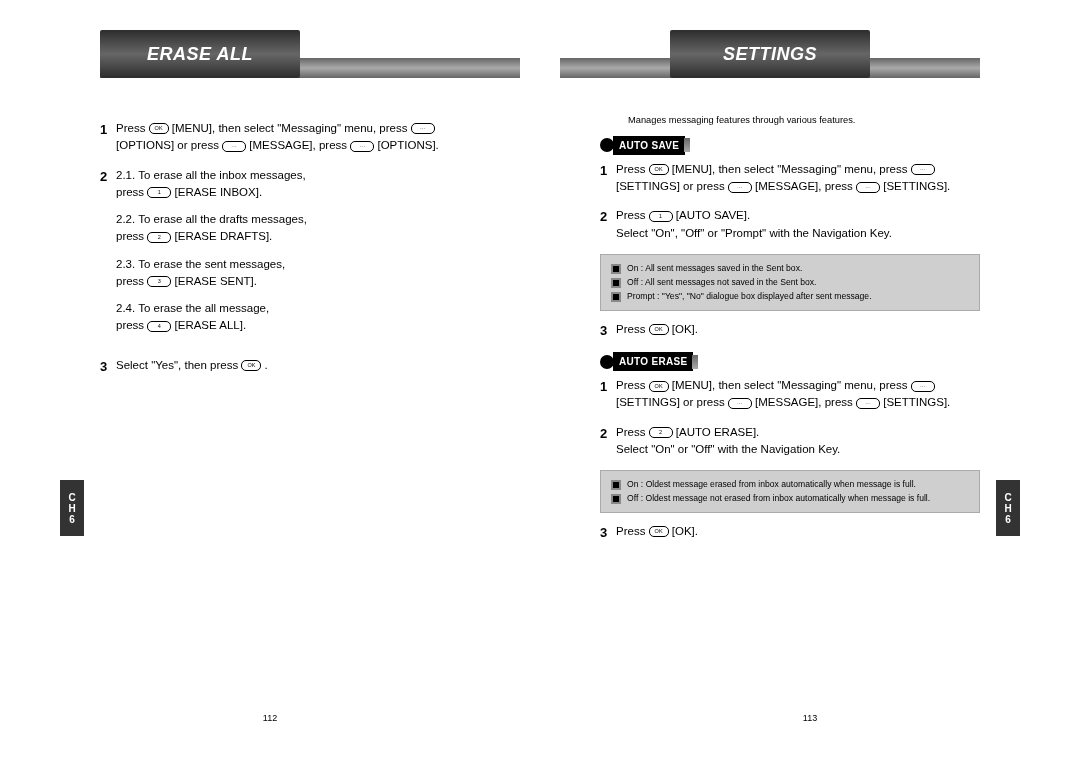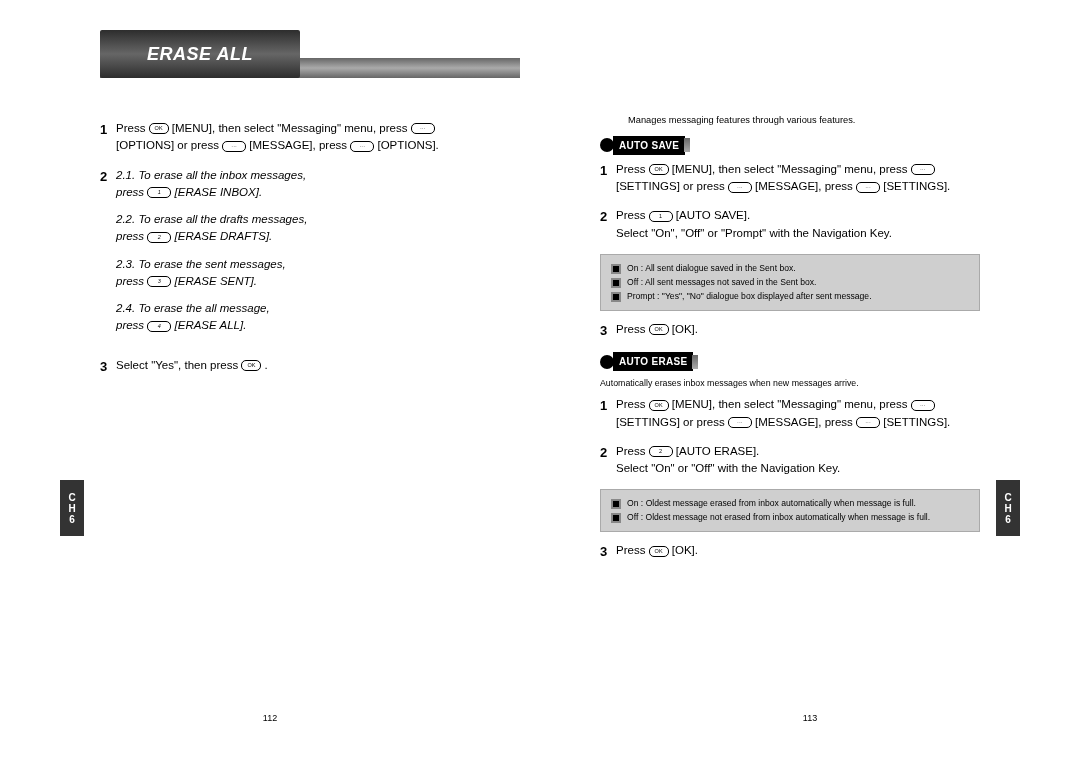--- a/index.html
+++ b/index.html
@@ -76,21 +76,21 @@
     align-items:flex-start;
   }
   .stepnum {
     font-weight:bold;
     font-size:13px;
     width:16px;
     flex-shrink:0;
   }
   .stepbody { flex:1; }
 
-  .substep { margin-bottom:10px;font-style:italic; }
+  .substep { margin-bottom:10px; }
 
   .keyicon {
     display:inline-block;
     min-width:18px;
     height:9px;
     border:1px solid #000;
     border-radius:5px;
     font-size:5.5px;
     line-height:9px;
     text-align:center;
@@ -203,20 +203,23 @@
 
     <div class="chtab">
       <span>C</span>
       <span>H</span>
       <span>6</span>
     </div>
     <div class="pgnum">112</div>
   </div>
 
   <div class="page page-right">
+    <div class="hdrbar">
+      <div class="titlebox">SETTINGS</div>
+    </div>
 
     <div class="content">
       <div class="lead">Manages messaging features through various features.</div>
 
       <div class="sect">
         <div class="dot"></div>
         <div class="lbl">AUTO SAVE</div>
         <div class="tab-end"></div>
       </div>
 
@@ -230,21 +233,21 @@
       <div class="step">
         <div class="stepnum">2</div>
         <div class="stepbody">
           Press <span class="keyicon">1</span> [AUTO SAVE].<br>Select "On", "Off" or "Prompt" with the Navigation Key.
         </div>
       </div>
 
       <div class="infobox">
         <div class="row">
             <div class="square"></div>
-            <span>On : All sent dialogue saved in the Sent box.</span>
+            <span>On : All sent messages saved in the Sent box.</span>
           </div>
         <div class="row">
             <div class="square"></div>
             <span>Off : All sent messages not saved in the Sent box.</span>
           </div>
         <div class="row">
             <div class="square"></div>
             <span>Prompt : "Yes", "No" dialogue box displayed after sent message.</span>
           </div>
       </div>
@@ -254,21 +257,20 @@
         <div class="stepbody">
           Press <span class="keyicon small">OK</span> [OK].
         </div>
       </div>
 
       <div class="sect">
         <div class="dot"></div>
         <div class="lbl">AUTO ERASE</div>
         <div class="tab-end"></div>
       </div>
-      <div class="subcaption">Automatically erases inbox messages when new messages arrive.</div>
 
       <div class="step">
         <div class="stepnum">1</div>
         <div class="stepbody">
           Press <span class="keyicon small">OK</span> [MENU], then select "Messaging" menu, press <span class="keyicon">···</span> [SETTINGS] or press <span class="keyicon">···</span> [MESSAGE], press <span class="keyicon">···</span> [SETTINGS].
         </div>
       </div>
 
       <div class="step">
         <div class="stepnum">2</div>

